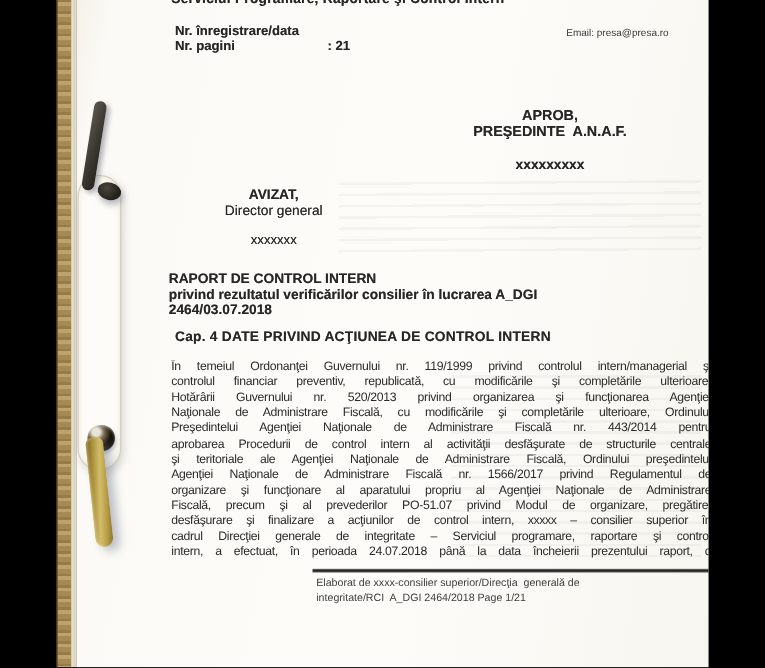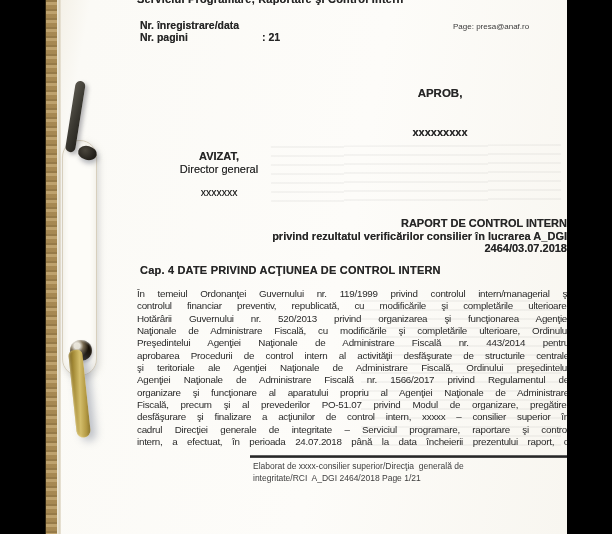--- a/index.html
+++ b/index.html
@@ -31,21 +31,21 @@
   .email{left:392px;top:22px;font-size:8px;color:#3a3a3a;font-weight:normal;}
   .pages-label{left:79px;top:31px;font-size:10.5px;}
   .pages-value{left:201px;top:31px;font-size:10.5px;}
 
   .aprob{left:289px;top:87px;width:180px;text-align:center;font-size:11.5px;line-height:12.8px;}
   .aprob-sig{left:289px;top:126px;width:180px;text-align:center;font-size:11px;}
   .avizat{left:88px;top:150px;width:140px;text-align:center;font-size:11px;line-height:12.5px;}
   .avizat-role{font-weight:normal;}
   .avizat-sig{left:88px;top:186px;width:140px;text-align:center;font-size:10.5px;}
 
-  .title-block{left:74px;top:217px;width:432px;text-align:right;font-size:11px;line-height:12.6px;}
+  .title-block{left:74px;top:217px;width:432px;text-align:left;font-size:11px;line-height:12.6px;}
   .chapter{left:79px;top:264px;font-size:11px;letter-spacing:.2px;}
 
   .body-block{position:absolute;left:76px;top:288px;width:432px;}
   .bl{height:12.35px;line-height:12.35px;overflow:hidden;font-size:9.8px;letter-spacing:-.25px;
       text-align:justify;text-align-last:justify;white-space:normal;color:#2a2a2a;}
 
   .rule{position:absolute;left:189px;top:455px;width:317px;height:3px;
     background:linear-gradient(180deg,#8a8a8a,#1f1f1f 40%,#555);}
   .footer{position:absolute;left:192px;top:461px;font-size:8.5px;line-height:11.5px;color:#3d3d3d;}
 
@@ -75,25 +75,25 @@
 <div class="stage">
 
   <div class="paper">
 
     <div class="ghost" style="left:210px;top:145px;width:290px;height:62px;transform:rotate(-.4deg);"></div>
     <div class="ghost" style="left:300px;top:300px;width:200px;height:150px;"></div>
 
     <div class="t b soft dept">Serviciul Programare, Raportare şi Control Intern</div>
 
     <div class="t b soft reg-label">Nr. înregistrare/data</div>
-    <div class="t email">Page: presa@anaf.ro</div>
+    <div class="t email">Email: presa@presa.ro</div>
     <div class="t b soft pages-label">Nr. pagini</div>
     <div class="t b soft pages-value">: 21</div>
 
-    <div class="t b soft aprob"><span>APROB,</span><br></div>
+    <div class="t b soft aprob"><span>APROB,</span><br><span>PREŞEDINTE  A.N.A.F.</span></div>
     <div class="t b soft aprob-sig">xxxxxxxxx</div>
 
     <div class="t b soft avizat"><span>AVIZAT,</span><br><span class="avizat-role">Director general</span></div>
     <div class="t soft avizat-sig">xxxxxxx</div>
 
     <div class="t b soft title-block"><span>RAPORT DE CONTROL INTERN</span><br><span>privind rezultatul verificărilor consilier în lucrarea A_DGI</span><br><span>2464/03.07.2018</span></div>
 
     <div class="t b soft chapter">Cap. 4 DATE PRIVIND ACŢIUNEA DE CONTROL INTERN</div>
 
     <div class="body-block">

